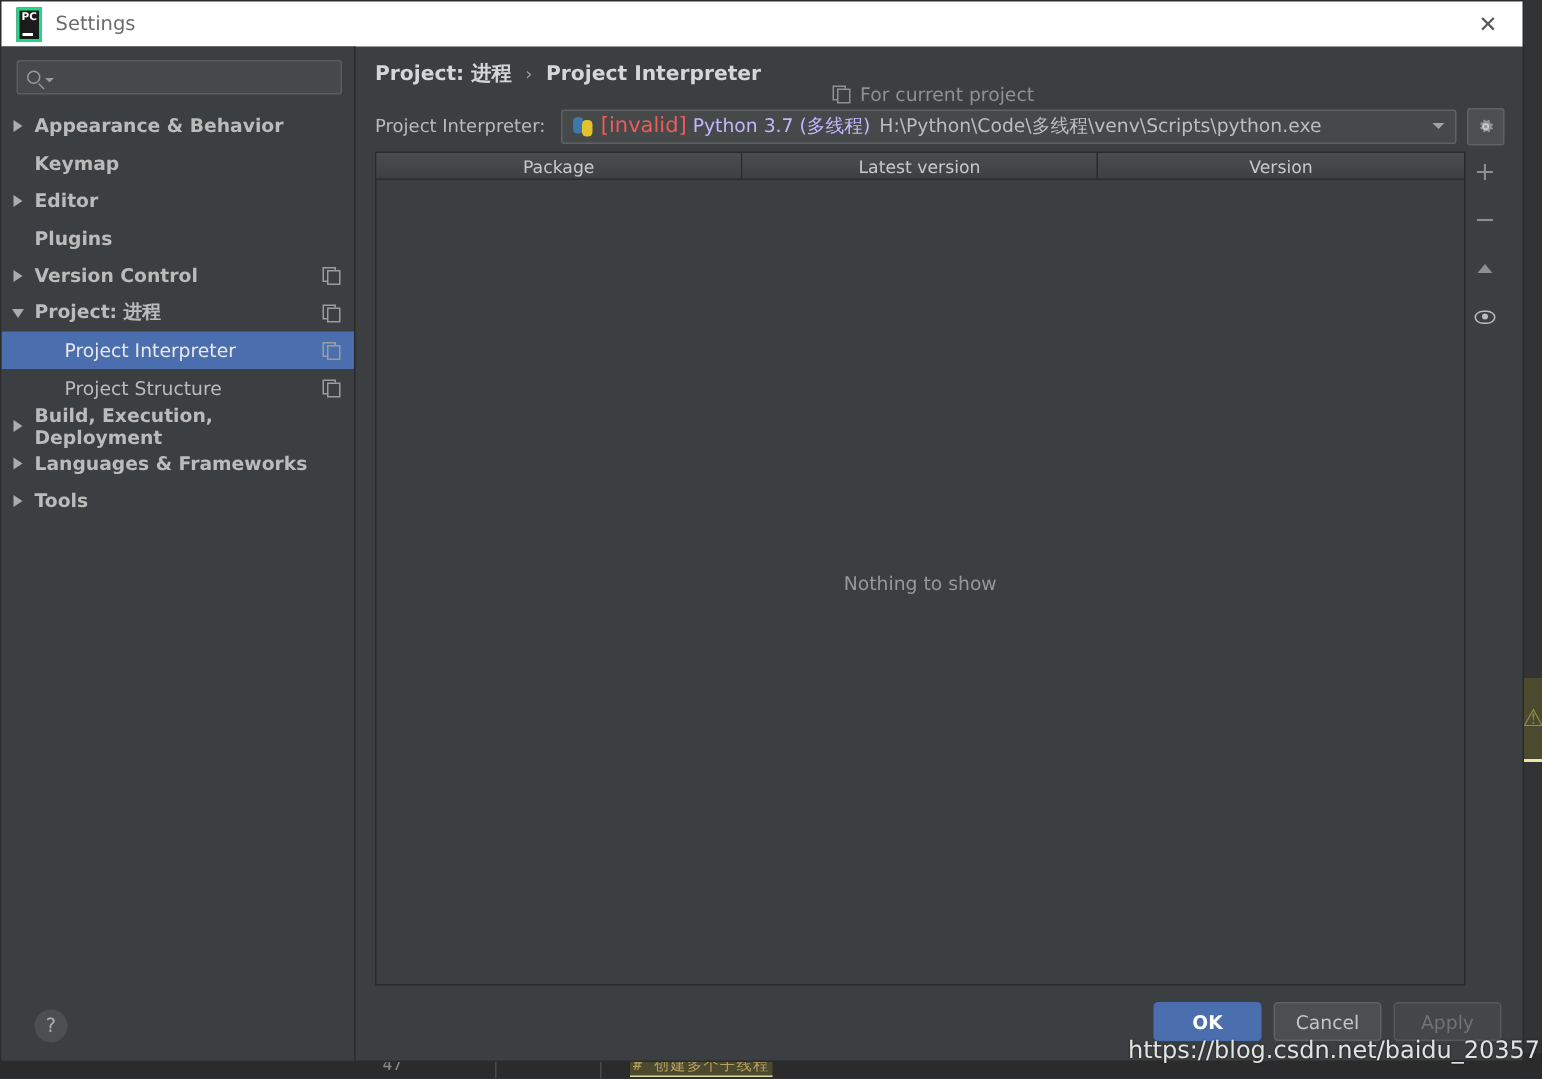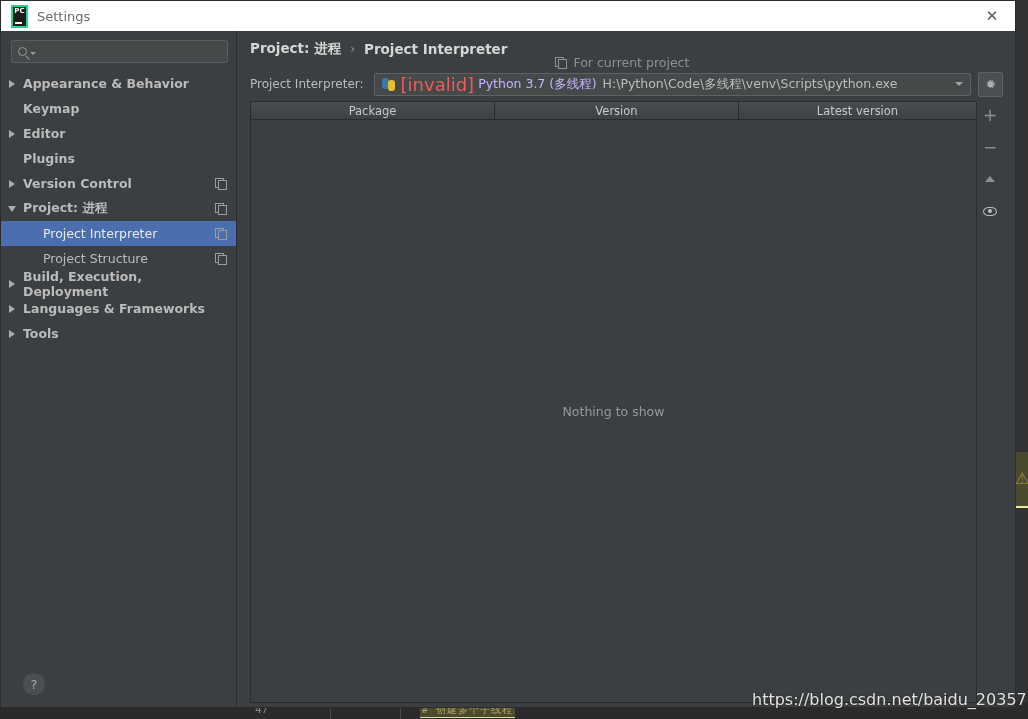--- a/index.html
+++ b/index.html
@@ -178,21 +178,21 @@
     display: flex; align-items: center; padding: 0 0 0 7px; min-width: 0; cursor: pointer;
   }
   #py-icon {
     width: 13px; height: 13px; flex: none; margin-right: 6px; position: relative;
   }
   #py-icon .pyb {
     position: absolute; width: 7px; height: 11px; border-radius: 3px;
   }
   #py-icon .pyb1 { left: 0; top: 0; background: #3c78aa; }
   #py-icon .pyb2 { right: 0; bottom: 0; background: #e3c22c; }
-  #interp-invalid { color: #f05a5a; font-size: 18px; white-space: nowrap; }
+  #interp-invalid { color: #f05a5a; font-size: 14px; white-space: nowrap; }
   #interp-name { color: #c4b5fd; font-size: 12.5px; white-space: nowrap; margin-left: 4px; }
   #interp-path {
     color: #bdbdbd; font-size: 12.5px; margin-left: 6px; white-space: nowrap;
     overflow: hidden; text-overflow: ellipsis;
   }
   #combo-caret {
     margin-left: auto; width: 22px; height: 21px; display: flex; align-items: center;
     justify-content: center; flex: none;
   }
   #combo-caret .c {
@@ -407,40 +407,45 @@
             <path fill="#c9cccd" d="M8 5.2A2.8 2.8 0 1 0 8 10.8 2.8 2.8 0 0 0 8 5.2zm0 4.2a1.4 1.4 0 1 1 0-2.8 1.4 1.4 0 0 1 0 2.8z"></path>
             <path fill="#c9cccd" d="M14 9.1l-1.2-.4a4.9 4.9 0 0 0 0-1.4l1.2-.4-.6-1.8-1.2.4a4.9 4.9 0 0 0-1-1l.4-1.2L9.8 2l-.4 1.2a4.9 4.9 0 0 0-1.4 0L7.6 2 5.8 2.6l.4 1.2a4.9 4.9 0 0 0-1 1L4 4.4 3.4 6.2l1.2.4a4.9 4.9 0 0 0 0 1.4L3.4 8.4 4 10.2l1.2-.4a4.9 4.9 0 0 0 1 1l-.4 1.2 1.8.6.4-1.2a4.9 4.9 0 0 0 1.4 0l.4 1.2 1.8-.6-.4-1.2a4.9 4.9 0 0 0 1-1l1.2.4.6-1.1z" opacity=".55"></path>
           </svg>
         </div>
       </div>
 
       <div id="table-area">
         <div id="table-box">
           <div id="table-head">
             <div class="th" id="th-pkg">Package</div>
+            <div class="th" id="th-latest">Latest version</div>
             <div class="th" id="th-ver">Version</div>
-            <div class="th" id="th-latest">Latest version</div>
           </div>
           <div id="table-body">
             <span>Nothing to show</span>
           </div>
         </div>
 
         <div id="table-tools">
           <div class="tool-btn plus">+</div>
           <div class="tool-btn minus">−</div>
           <div class="tool-btn">
               <span class="tri-up"></span>
             </div>
           <div class="tool-btn">
             <span class="eye-outer">
                 <span class="eye-pupil"></span>
               </span>
           </div>
         </div>
       </div>
 
+      <div id="footer">
+        <div class="dlg-btn" id="ok-btn">OK</div>
+        <div class="dlg-btn" id="cancel-btn">Cancel</div>
+        <div class="dlg-btn" id="apply-btn">Apply</div>
+      </div>
 
     </div>
   </div>
 </div>
 
 <div id="watermark">https://blog.csdn.net/baidu_20357533</div>
 
 </body></html>

